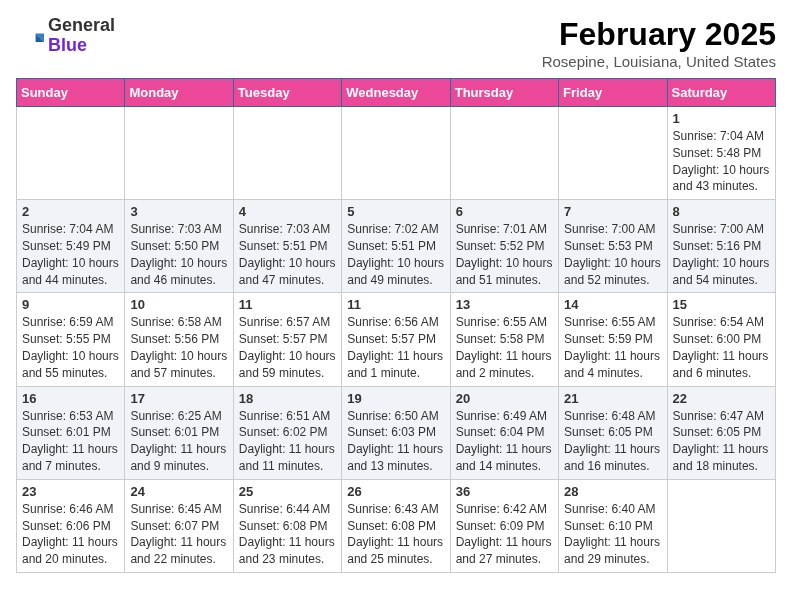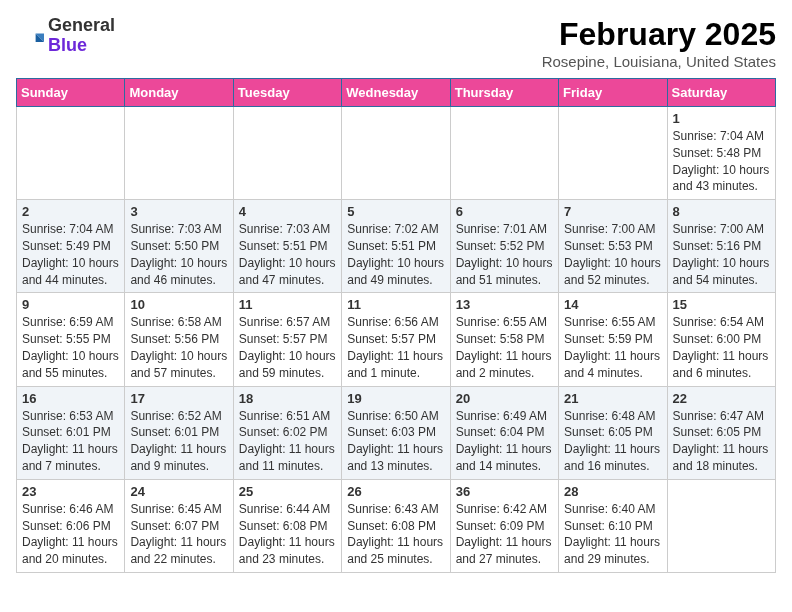--- a/index.html
+++ b/index.html
@@ -233,21 +233,21 @@
       </tr>
       <tr>
         <td>
           <span class="day-num">16</span>
           <div class="day-info">Sunrise: 6:53 AM
 Sunset: 6:01 PM
 Daylight: 11 hours and 7 minutes.</div>
         </td>
         <td>
           <span class="day-num">17</span>
-          <div class="day-info">Sunrise: 6:52 AM
+          <div class="day-info">Sunrise: 6:25 AM
 Sunset: 6:01 PM
 Daylight: 11 hours and 9 minutes.</div>
         </td>
         <td>
           <span class="day-num">18</span>
           <div class="day-info">Sunrise: 6:51 AM
 Sunset: 6:02 PM
 Daylight: 11 hours and 11 minutes.</div>
         </td>
         <td>

